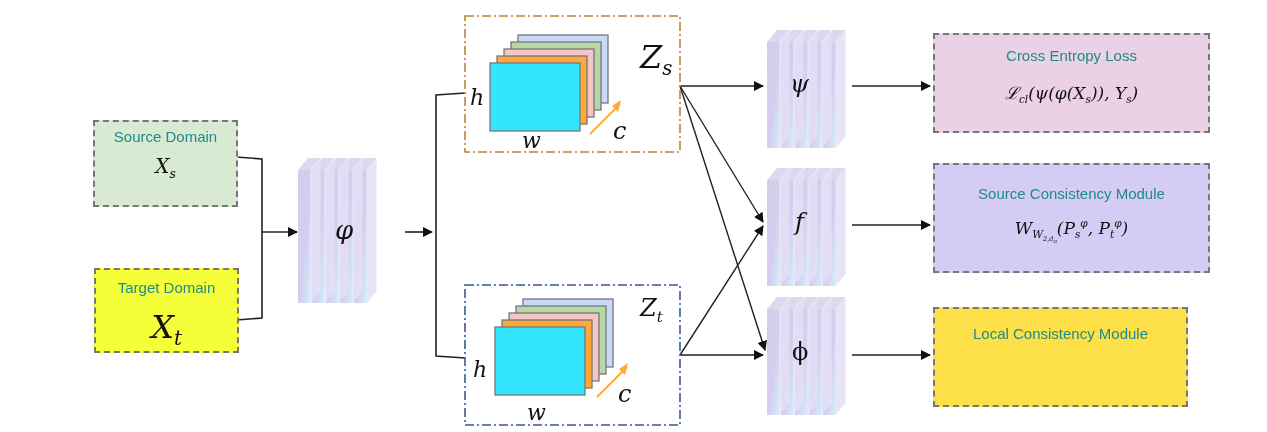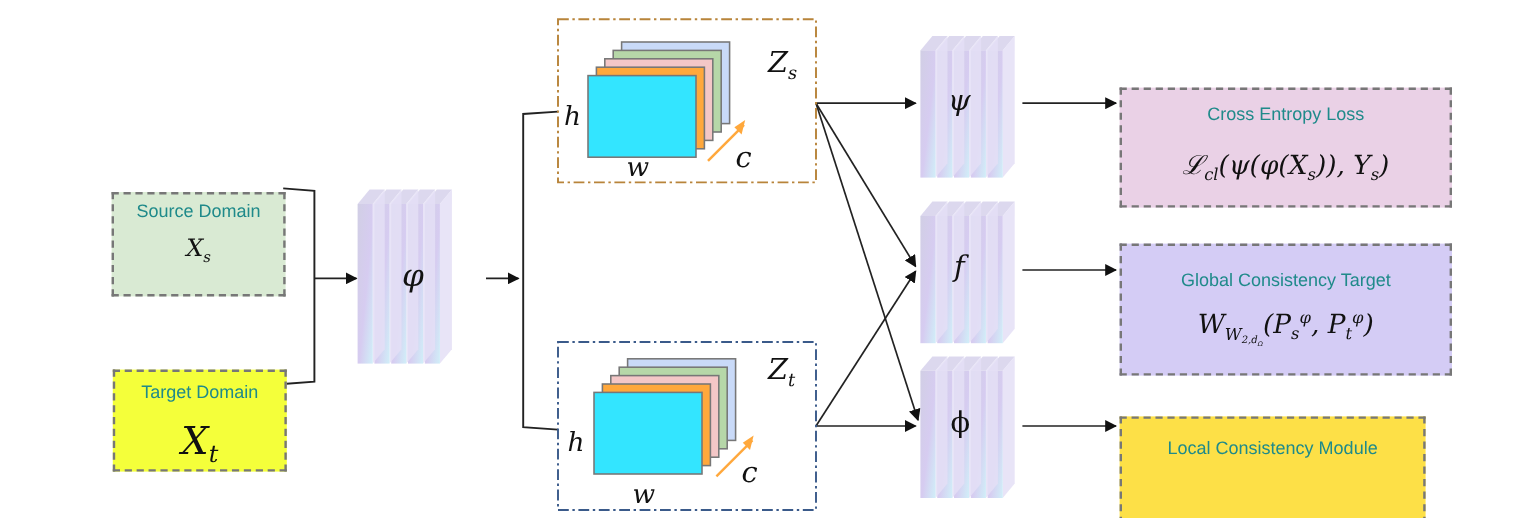--- a/index.html
+++ b/index.html
@@ -1,20 +1,20 @@
 <!DOCTYPE html>
 <html><head>
 <meta charset="utf-8">
 <style>
   html, body { margin: 0; padding: 0; background: #ffffff; }
   body { width: 1267px; height: 432px; position: relative; overflow: hidden; font-family: "Liberation Sans", sans-serif; }
   #canvas { position: absolute; left: 0; top: 0; width: 1267px; height: 432px; }
-  .box { position: absolute; box-sizing: border-box; border: 2px dashed #777; margin-top: 40px; }
+  .box { position: absolute; box-sizing: border-box; border: 2px dashed #777; }
   .box-label { position: absolute; left: 0; right: 0; text-align: center; color: #1f8a8a; font-family: "Liberation Sans", sans-serif; font-size: 15px; }
-  .box-math { position: absolute; left: 0; right: 0; text-align: center; color: #111; font-family: "DejaVu Serif", serif; font-style: italic; font-size: 22px; white-space: nowrap; }
+  .box-math { position: absolute; left: 0; right: 0; text-align: center; color: #111; font-family: "DejaVu Serif", serif; font-style: italic; font-size: 17px; white-space: nowrap; }
   .math { font-family: "DejaVu Serif", serif; font-style: italic; color: #111; position: absolute; white-space: nowrap; }
   sub, sup { font-size: 0.62em; }
 </style>
 </head>
 <body>
 
 <svg id="canvas" width="1267" height="432" viewBox="0 0 1267 432">
   <defs>
     <marker id="arrow" markerWidth="10" markerHeight="10" refX="9" refY="5" orient="auto" markerUnits="userSpaceOnUse">
       <path d="M0,0 L10,5 L0,10 z" fill="#111"></path>
@@ -185,36 +185,36 @@
   <div class="box-label" style="top:6px;">Source Domain</div>
   <div class="box-math" style="top:32px;font-size:20px;"><span>X</span><sub>s</sub></div>
 </div>
 <div class="box" style="left: 94px; top: 268px; width: 145px; height: 85px; background: rgb(244, 255, 58);">
   <div class="box-label" style="top:9px;">Target Domain</div>
   <div class="box-math" style="top:38px;font-size:32px;"><span>X</span><sub>t</sub></div>
 </div>
 
 <div class="math" style="left:335px;top:215px;font-size:26px;">φ</div>
 
-<div class="math" style="left:640px;top:38px;font-size:24px;font-style:italic;"><span>Z</span><sub>s</sub></div>
+<div class="math" style="left:640px;top:38px;font-size:32px;font-style:italic;"><span>Z</span><sub>s</sub></div>
 <div class="math" style="left:640px;top:294px;font-size:24px;"><span>Z</span><sub>t</sub></div>
 <div class="math" style="left:470px;top:85px;font-size:22px;">h</div>
 <div class="math" style="left:522px;top:128px;font-size:22px;">w</div>
 <div class="math" style="left:613px;top:117px;font-size:24px;">c</div>
 <div class="math" style="left:473px;top:357px;font-size:22px;">h</div>
 <div class="math" style="left:527px;top:400px;font-size:22px;">w</div>
 <div class="math" style="left:618px;top:380px;font-size:24px;">c</div>
 
 <div class="math" style="left:790px;top:70px;font-size:24px;">ψ</div>
 <div class="math" style="left:795px;top:208px;font-size:24px;">f</div>
 <div class="math" style="left:792px;top:338px;font-size:24px;font-style:normal;">ϕ</div>
 
 <div class="box" style="left: 933px; top: 33px; width: 277px; height: 100px; background: rgb(234, 209, 230);">
   <div class="box-label" style="top:12px;">Cross Entropy Loss</div>
   <div class="box-math" style="top:46px;" id="f0">ℒ<sub>cl</sub>(ψ(φ(X<sub>s</sub>)), Y<sub>s</sub>)</div>
 </div>
 <div class="box" style="left: 933px; top: 163px; width: 277px; height: 110px; background: rgb(212, 204, 245);">
-  <div class="box-label" style="top:20px;">Global Consistency Target</div>
+  <div class="box-label" style="top:20px;">Source Consistency Module</div>
   <div class="box-math" style="top:52px;" id="f1">W<sub>W<sub>2,d<sub>Ω</sub></sub></sub>(P<sub>s</sub><sup>φ</sup>, P<sub>t</sub><sup>φ</sup>)</div>
 </div>
 <div class="box" style="left: 933px; top: 307px; width: 255px; height: 100px; background: #fde047;">
   <div class="box-label" style="top:16px;">Local Consistency Module</div>
 </div>
 
 </body></html>

